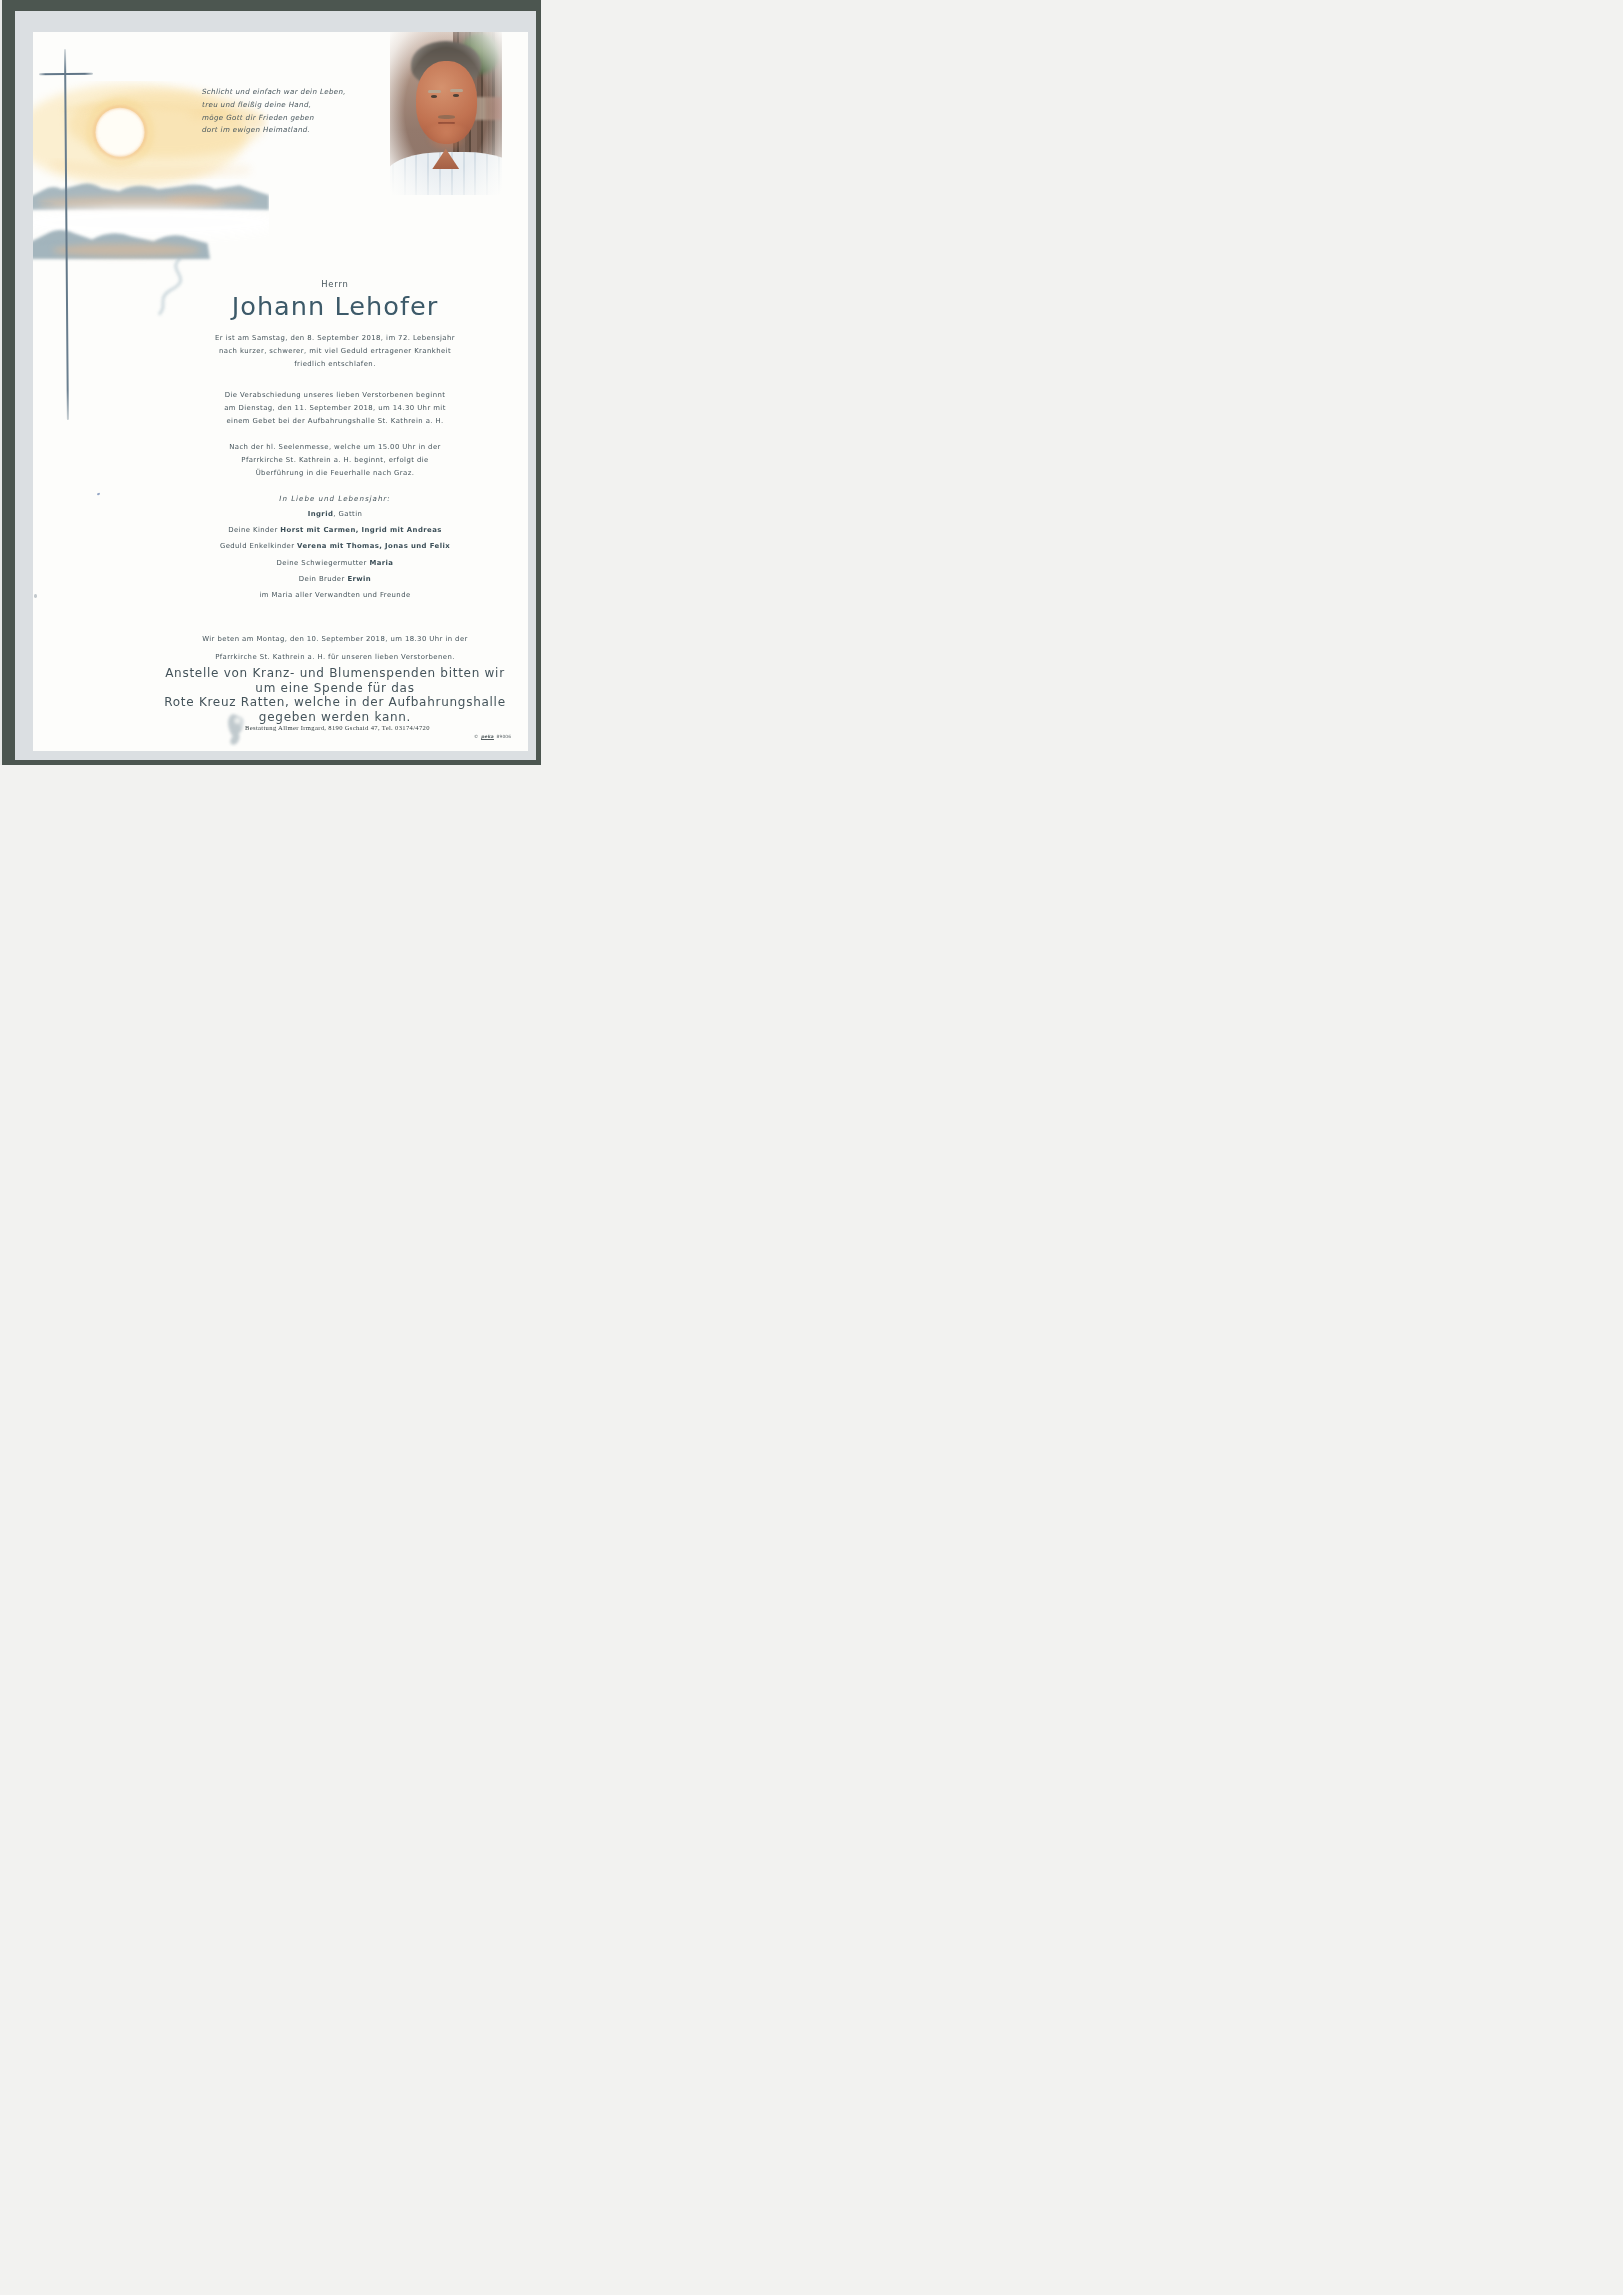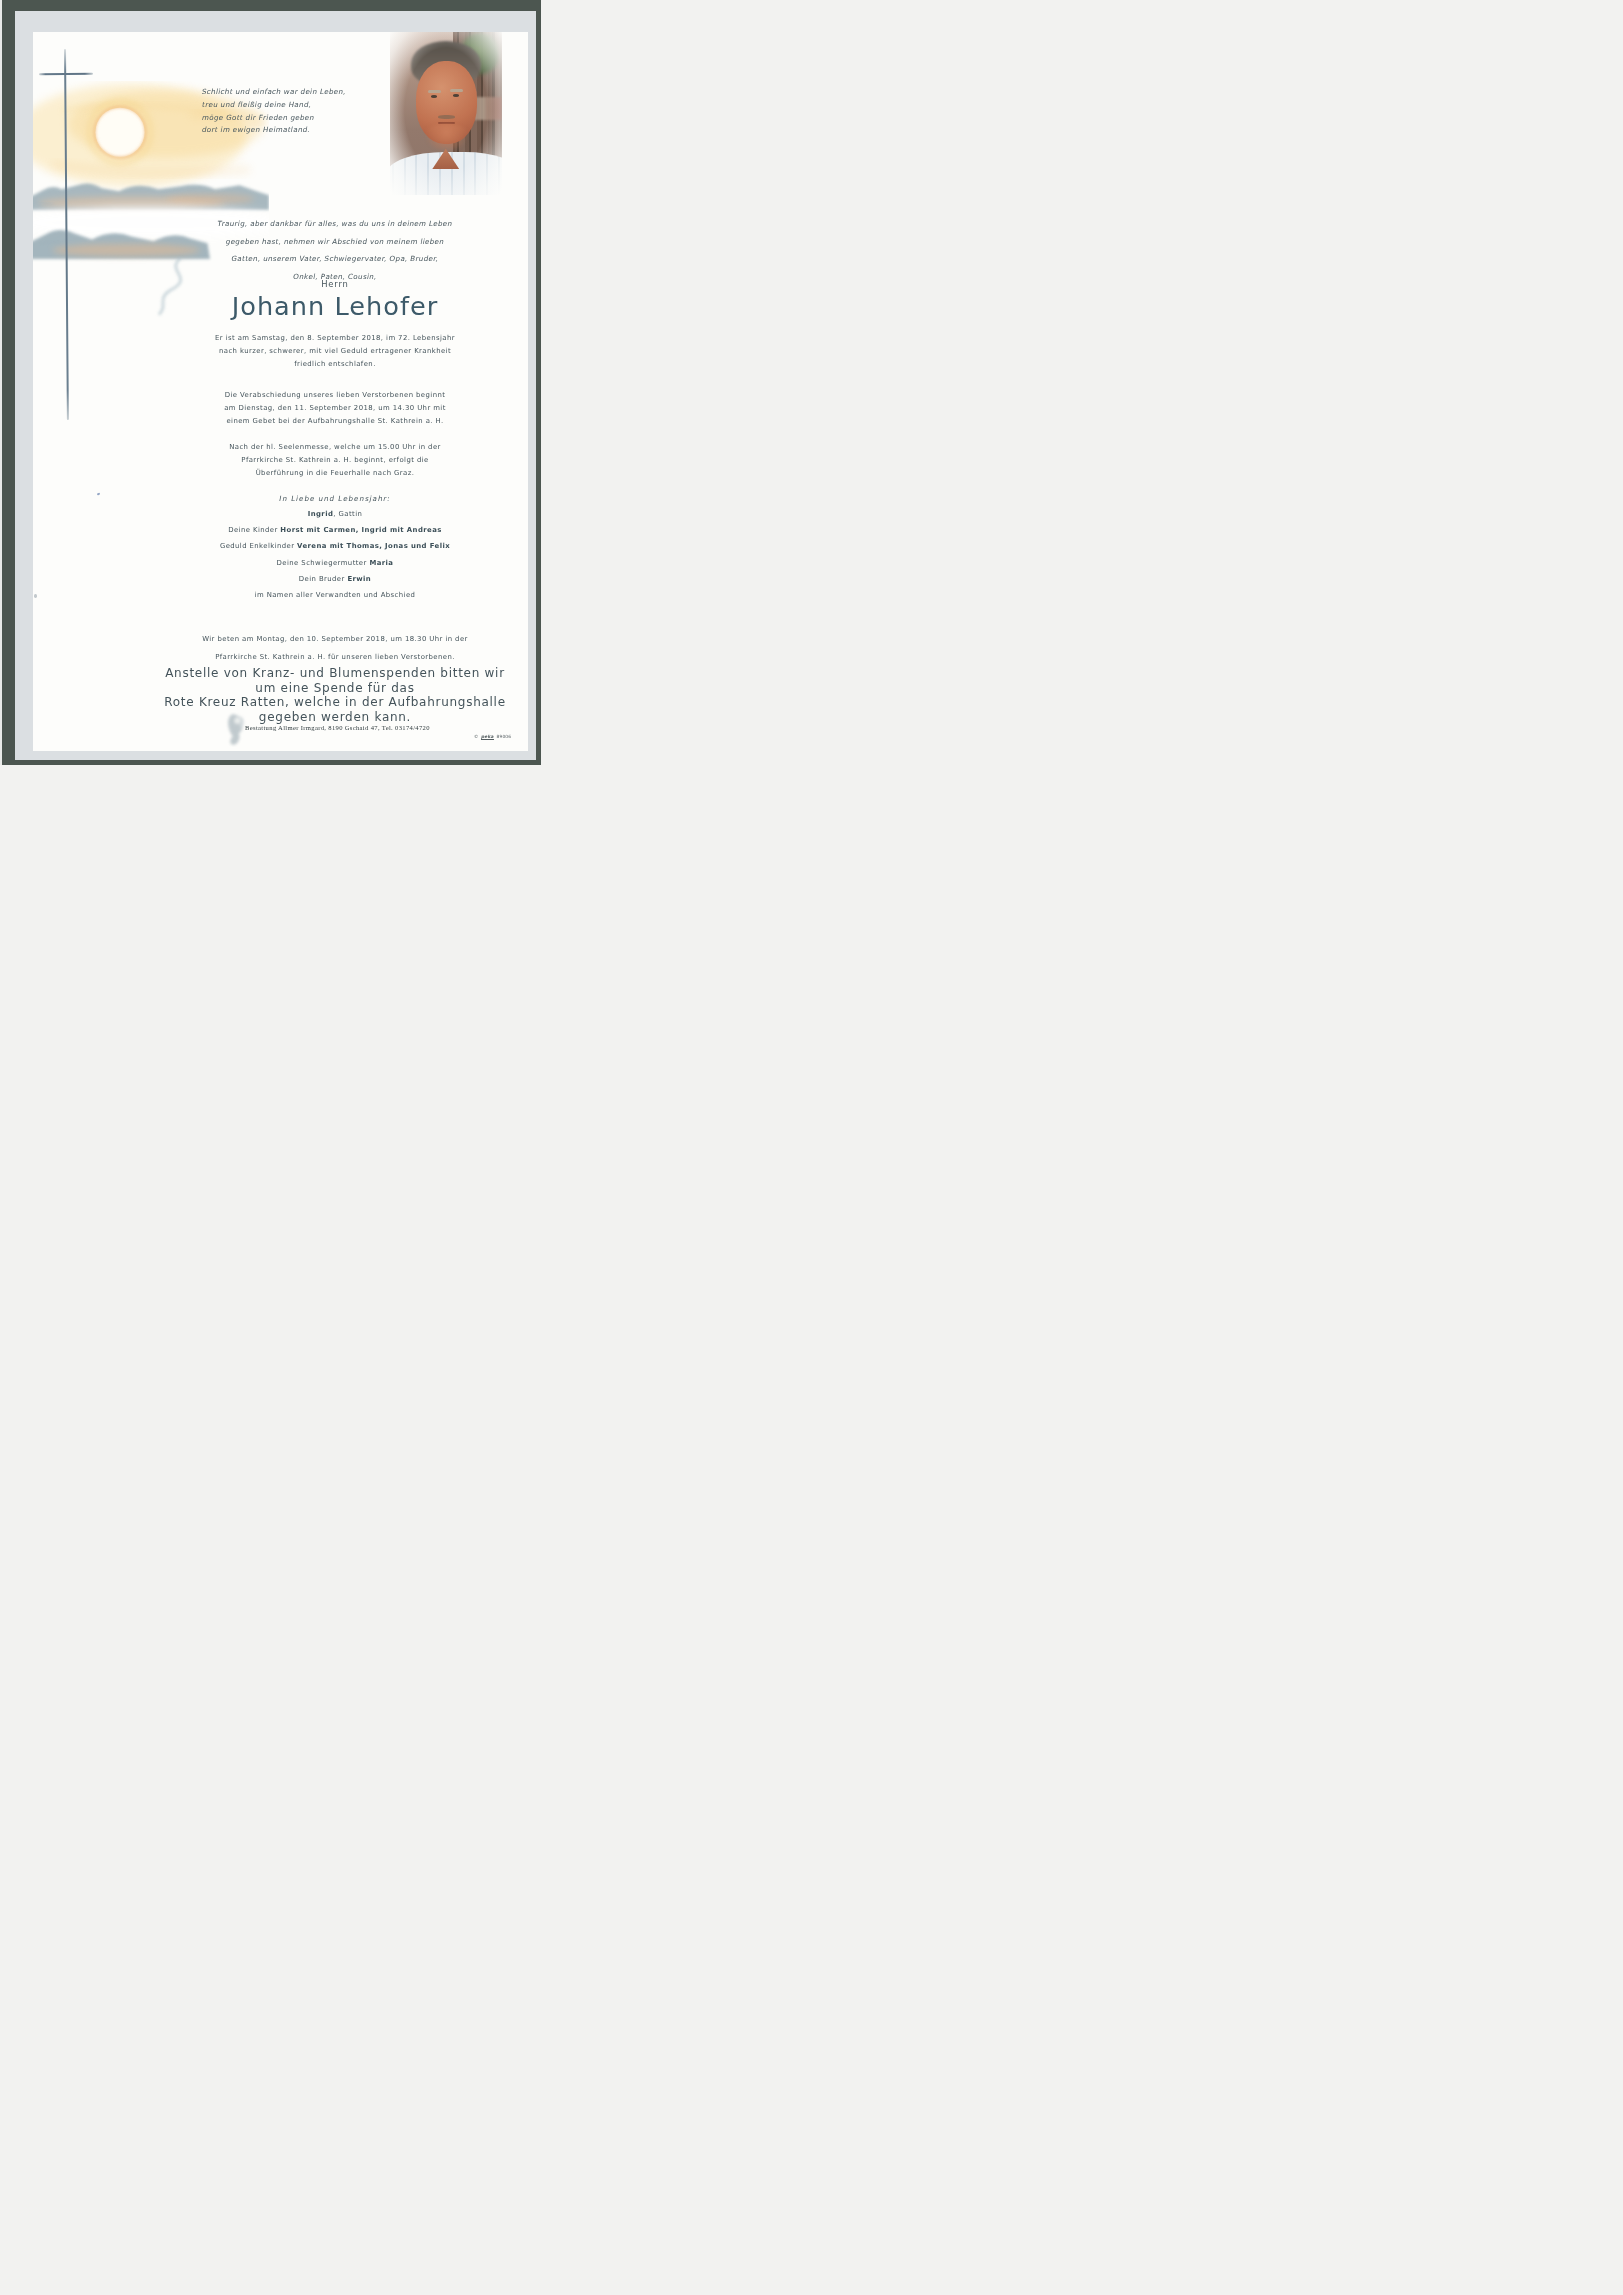--- a/index.html
+++ b/index.html
@@ -185,24 +185,20 @@
         <div class="ph-collar"></div>
       </div>
       <div class="ph-vignette"></div>
     </div>
 
     <div class="poem">Schlicht und einfach war dein Leben,
 treu und fleißig deine Hand,
 möge Gott dir Frieden geben
 dort im ewigen Heimatland.</div>
 
-    <div class="col intro">Traurig, aber dankbar für alles, was du uns in deinem Leben
-gegeben hast, nehmen wir Abschied von meinem lieben
-Gatten, unserem Vater, Schwiegervater, Opa, Bruder,
-Onkel, Paten, Cousin,</div>
     <div class="col herrn">Herrn</div>
     <div class="col name">Johann Lehofer</div>
     <div class="col para death">Er ist am Samstag, den 8. September 2018, im 72. Lebensjahr
 nach kurzer, schwerer, mit viel Geduld ertragener Krankheit
 friedlich entschlafen.</div>
     <div class="col para farewell">Die Verabschiedung unseres lieben Verstorbenen beginnt
 am Dienstag, den 11. September 2018, um 14.30 Uhr mit
 einem Gebet bei der Aufbahrungshalle St. Kathrein a. H.</div>
     <div class="col para mass">Nach der hl. Seelenmesse, welche um 15.00 Uhr in der
 Pfarrkirche St. Kathrein a. H. beginnt, erfolgt die
@@ -220,21 +216,21 @@
         <div class="mourner">
         <span>Geduld Enkelkinder </span><b>Verena mit Thomas, Jonas und Felix</b><span></span>
       </div>
         <div class="mourner">
         <span>Deine Schwiegermutter </span><b>Maria</b><span></span>
       </div>
         <div class="mourner">
         <span>Dein Bruder </span><b>Erwin</b><span></span>
       </div>
         <div class="mourner">
-        <span>im Namen aller Verwandten und Abschied</span><b></b><span></span>
+        <span>im Maria aller Verwandten und Freunde</span><b></b><span></span>
       </div>
       </div>
 
     <div class="col para prayer">Wir beten am Montag, den 10. September 2018, um 18.30 Uhr in der
 Pfarrkirche St. Kathrein a. H. für unseren lieben Verstorbenen.</div>
     <div class="col para donation">Anstelle von Kranz- und Blumenspenden bitten wir um eine Spende für das
 Rote Kreuz Ratten, welche in der Aufbahrungshalle gegeben werden kann.</div>
 
     <svg class="footer-logo" width="22.6" height="35" viewBox="0 0 46 72">
       <g filter="url(#b3)" opacity="0.55">

